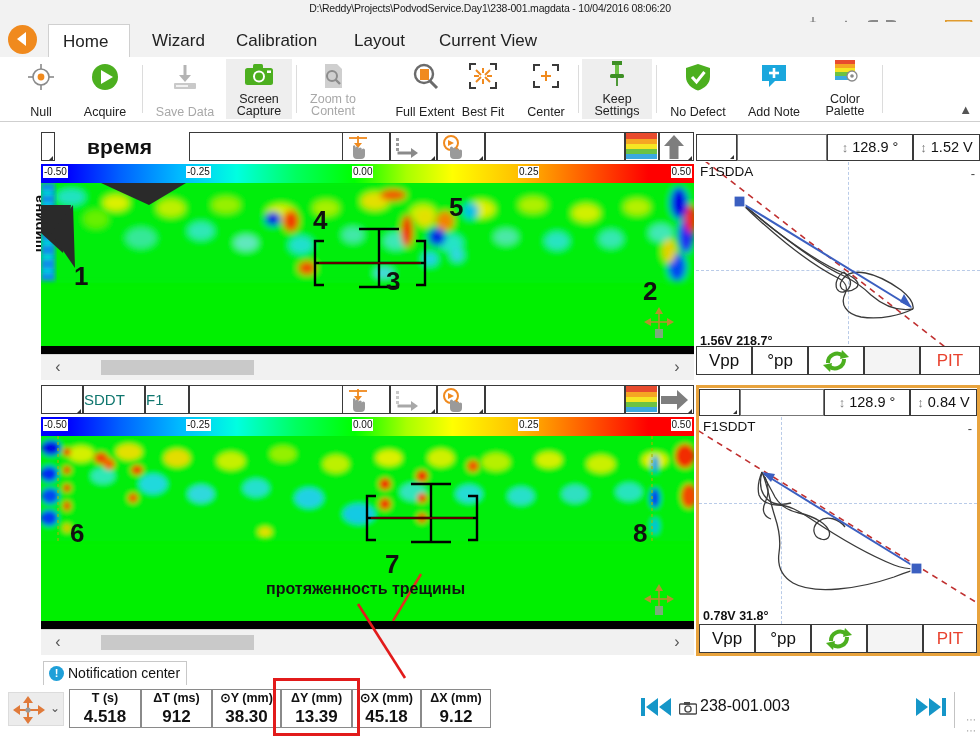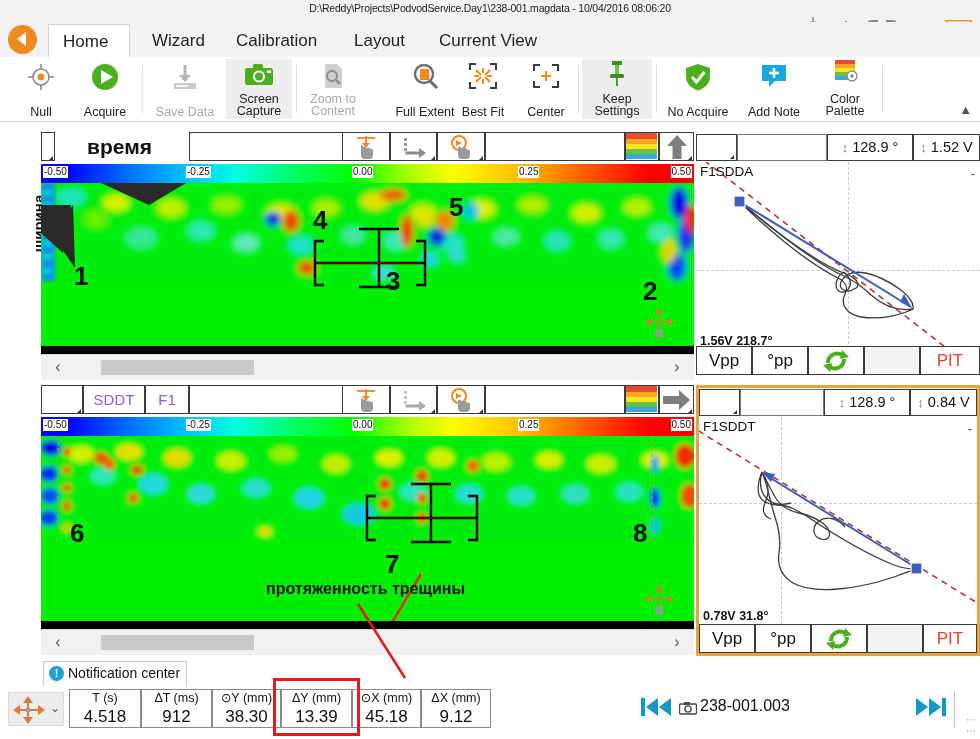--- a/index.html
+++ b/index.html
@@ -56,21 +56,21 @@
     transform:rotate(-90deg);transform-origin:center;
     font-size:15px;font-weight:bold;color:#111;text-align:center;white-space:nowrap;
   }
 
   
   .panel{position:absolute;background:#ffffff;}
   .ptoolbar{position:absolute;left:0;top:0;height:31px;width:100%;background:#ffffff;}
   .tcell{
     position:absolute;top:1px;height:29px;box-sizing:border-box;
     border:1px solid #3a3a3a;background:#ffffff;
-    font-size:15px;color:#8b5cf6;line-height:27px;text-align:center;cursor:default;
+    font-size:15px;color:#0f766e;line-height:27px;cursor:default;
   }
   .tcell .corner{position:absolute;right:1px;bottom:0px;width:0;height:0;
     border-left:4px solid transparent;border-bottom:4px solid #333;}
   .title-text{
     position:absolute;left:46px;top:2px;font-size:21px;font-weight:bold;color:#111;line-height:27px;
   }
 
   .cbar{position:absolute;height:19px;left:0;width:100%;
     background:linear-gradient(to right,
       #0000ff 0%, #0000ff 4%, #0060ff 12%, #00b8ff 21%, #00ffe0 30%,
@@ -106,21 +106,21 @@
     background:#fff;font-size:17px;color:#111;line-height:27px;text-align:center;cursor:default;}
   .fcell.pit{color:#e8422e;}
   .notif{
     position:absolute;left:43px;top:661px;height:24px;box-sizing:border-box;
     border:1px solid #c8c8c8;border-bottom:none;background:#fff;
     font-size:14px;color:#111;line-height:22px;padding-left:24px;padding-right:6px;
   }
   .notif .i{position:absolute;left:5px;top:4px;width:15px;height:15px;border-radius:50%;
     background:#1e9fd8;color:#fff;font-size:11px;font-weight:bold;text-align:center;line-height:15px;}
   .navpad{position:absolute;left:8px;top:692px;width:56px;height:34px;background:#ececec;border:1px solid #dcdcdc;box-sizing:border-box;}
-  .mcell{position:absolute;top:689px;height:39px;box-sizing:border-box;border:1px solid #8a8a8a;background:#fff;text-align:center;}
+  .mcell{position:absolute;top:689px;height:39px;box-sizing:border-box;border:1px solid #8a8a8a;background:#fff;text-align:center;font-weight:bold;}
   .mcell .h{position:absolute;left:0;top:1px;width:100%;font-size:12.5px;color:#111;line-height:15px;}
   .mcell .v{position:absolute;left:0;top:16px;width:100%;font-size:17px;color:#111;line-height:21px;}
   .redbox{position:absolute;left:273px;top:678px;width:87px;height:58px;border:3px solid #e21b1b;box-sizing:border-box;}
 
   .playback{position:absolute;top:697px;font-size:16px;color:#111;}
   .arrowbtn{position:absolute;top:695px;color:#1596c8;font-size:24px;line-height:24px;}
   .grip{position:absolute;right:3px;bottom:3px;font-size:10px;color:#9a9a9a;letter-spacing:1px;}
   .vline{position:absolute;background:#c3c3c3;width:1px;}
 </style>
 </head>
@@ -303,21 +303,21 @@
 
     <div class="rsep" style="left:656px;"></div>
 
     <div class="rbtn" style="left:660px;width:76px;">
       <span class="ricon">
         <svg width="30" height="30" viewBox="0 0 30 30">
           <path d="M15 2 L27 6 V15 C27 22 21 26.5 15 28.5 C9 26.5 3 22 3 15 V6 Z" fill="#4caf1f"></path>
           <polyline points="9,15 13.5,20 21.5,10" fill="none" stroke="#ffffff" stroke-width="3"></polyline>
         </svg>
       </span>
-      <span class="lbl">No Acquire</span>
+      <span class="lbl">No Defect</span>
     </div>
 
     <div class="rbtn" style="left:812px;width:66px;">
       <span class="ricon" style="top:0;">
         <svg width="30" height="26" viewBox="0 0 30 26">
           <rect x="5" y="1" width="20" height="4" fill="#e84b2e"></rect>
           <rect x="5" y="5" width="20" height="4" fill="#f5a623"></rect>
           <rect x="5" y="9" width="20" height="4" fill="#f5e623"></rect>
           <rect x="5" y="13" width="20" height="4" fill="#6cc243"></rect>
           <rect x="5" y="17" width="20" height="4" fill="#3ba9e0"></rect>

